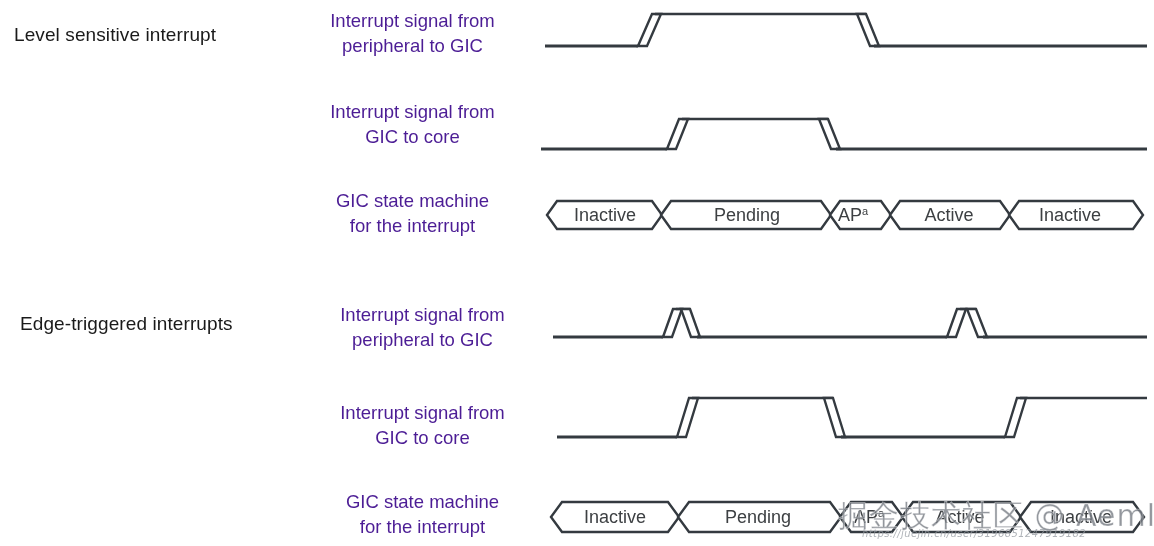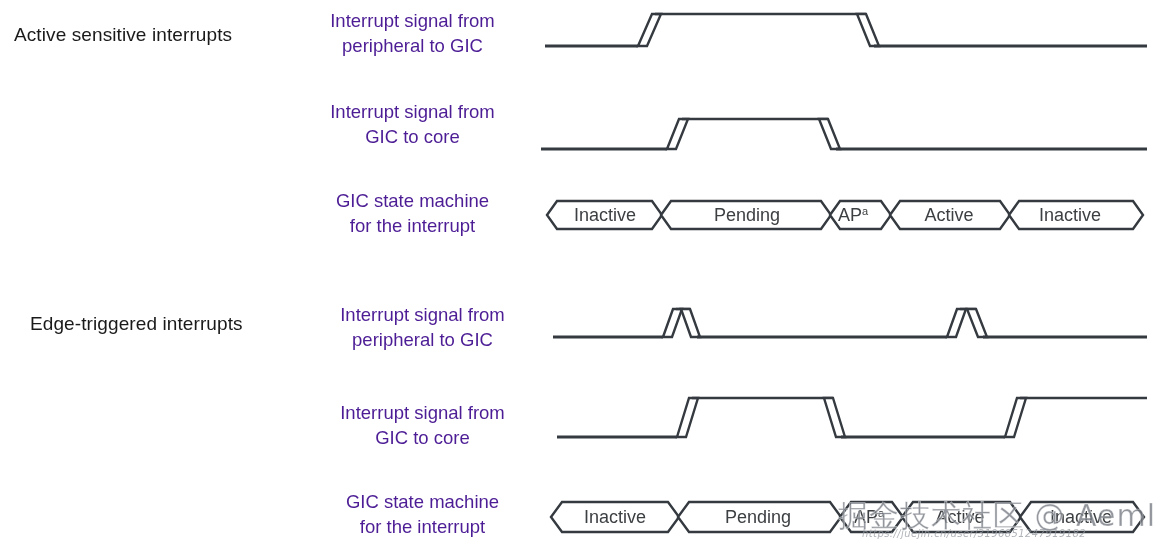--- a/index.html
+++ b/index.html
@@ -63,23 +63,23 @@
     color: rgba(150,155,162,0.75);
     letter-spacing: 0.4px;
     font-style: italic;
   }
 </style>
 </head>
 <body>
 
 <div id="canvas">
 
-  <div class="section-title" style="left:14px; top:24px;">Active sensitive interrupts</div>
+  <div class="section-title" style="left:14px; top:24px;">Level sensitive interrupt</div>
 
-  <div class="section-title" style="left:30px; top:313px;">Edge-triggered interrupts</div>
+  <div class="section-title" style="left:20px; top:313px;">Edge-triggered interrupts</div>
 
   <div class="row-label" style="left:305px; top:8px;">
     <div>Interrupt signal from</div>
     <div>peripheral to GIC</div>
   </div>
 
   <div class="row-label" style="left:305px; top:99px;">
     <div>Interrupt signal from</div>
     <div>GIC to core</div>
   </div>

